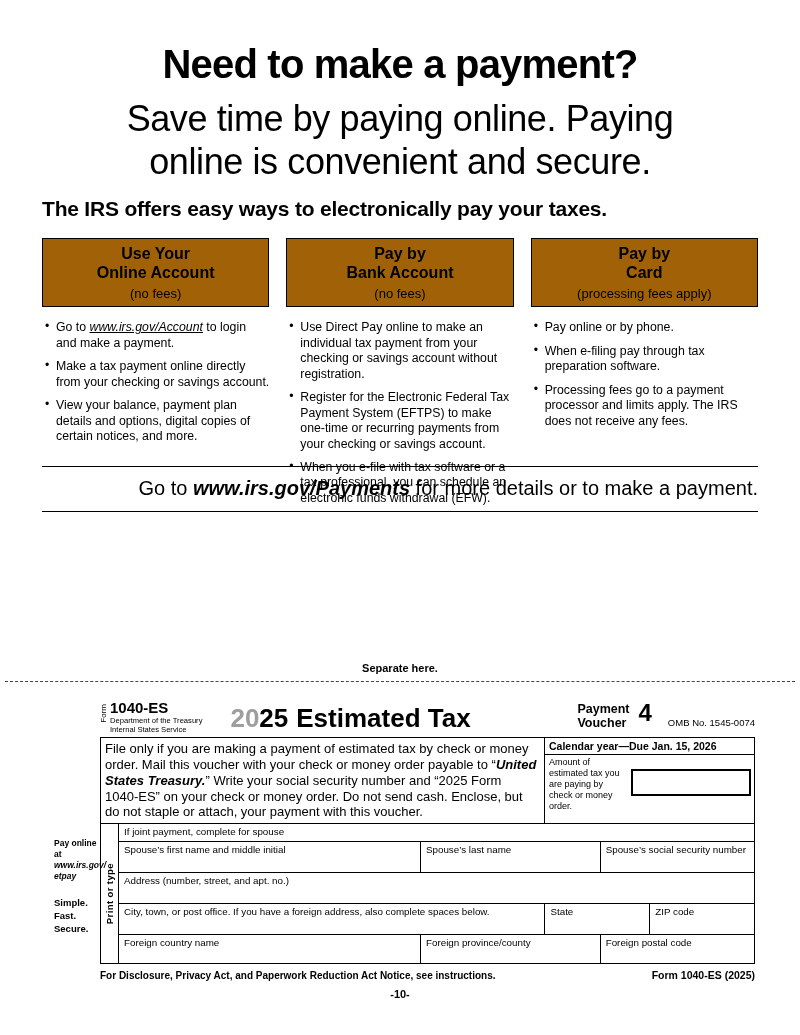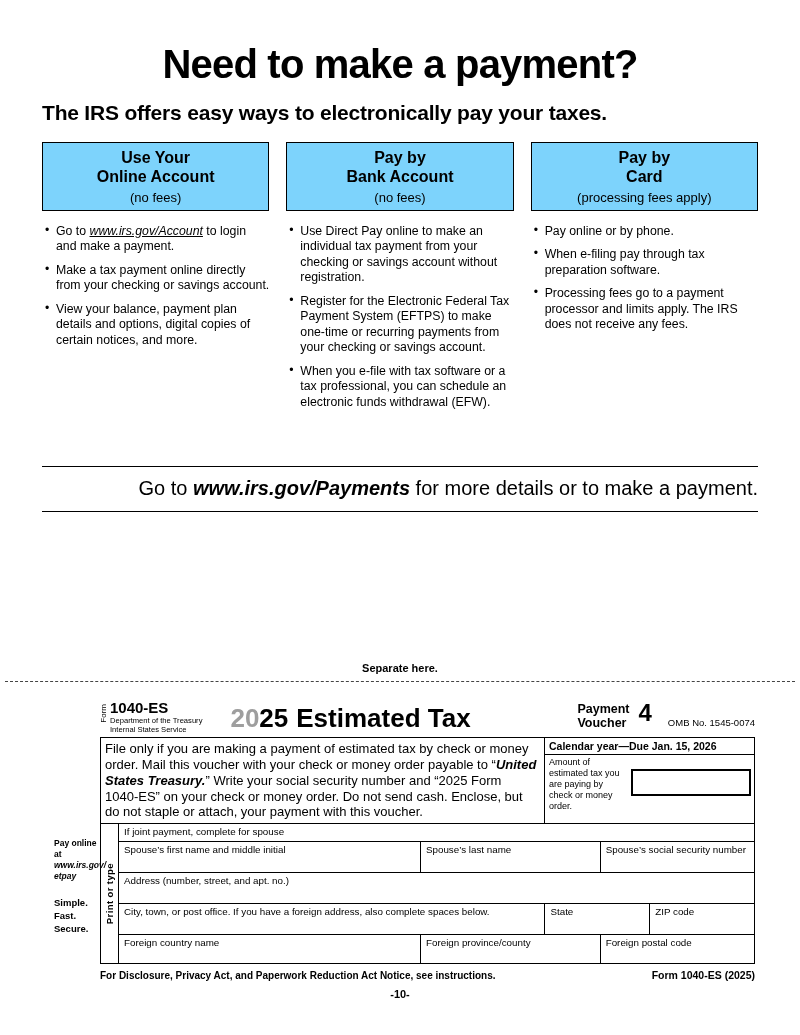--- a/index.html
+++ b/index.html
@@ -13,21 +13,21 @@
 
   
   .top { padding:42px 42px 0; }
   .main-title { text-align:center; font-size:40px; font-weight:bold; letter-spacing:-0.8px; }
   .subtitle { text-align:center; font-size:36px; font-weight:normal; line-height:1.2;
               margin:10px auto 0; max-width:640px; letter-spacing:-0.4px; }
   .tagline { text-align:left; font-size:21px; font-weight:bold; margin-top:14px; letter-spacing:-0.2px; }
 
   .columns { display:flex; gap:17px; margin-top:17px; }
   .pay-col { flex:1; min-width:0; }
-  .col-head { border:1px solid #000; background:#7dd3fc; text-align:center;
+  .col-head { border:1px solid #000; background:#a16207; text-align:center;
               padding:6px 4px 5px; min-height:66px; }
   .col-title { font-size:16px; font-weight:bold; line-height:1.18; white-space:pre-line; }
   .col-fees { font-size:13px; margin-top:3px; }
   .col-bullets { margin:13px 0 0 3px; }
   .col-bullets li { list-style:none; position:relative; padding-left:11px;
                     font-size:12.3px; line-height:1.26; margin-bottom:8px; }
   .col-bullets li::before { content:"\2022"; position:absolute; left:0; top:-1px; }
 
   
   .payments-section { position:absolute; top:466px; left:42px; right:42px; }
@@ -88,20 +88,21 @@
   .f-right { font-size:10.5px; font-weight:bold; }
   .page-num { text-align:center; font-size:11px; font-weight:bold; margin-top:7px; }
 </style>
 </head>
 <body>
 
 <div class="page">
 
   <div class="top">
     <div class="main-title">Need to make a payment?</div>
+    <div class="subtitle">Save time by paying online. Paying online is convenient and secure.</div>
     <div class="tagline">The IRS offers easy ways to electronically pay your taxes.</div>
 
     <div class="columns">
       <div class="pay-col">
         <div class="col-head">
           <div class="col-title">Use Your
 Online Account</div>
           <div class="col-fees">(no fees)</div>
         </div>
         <ul class="col-bullets">

